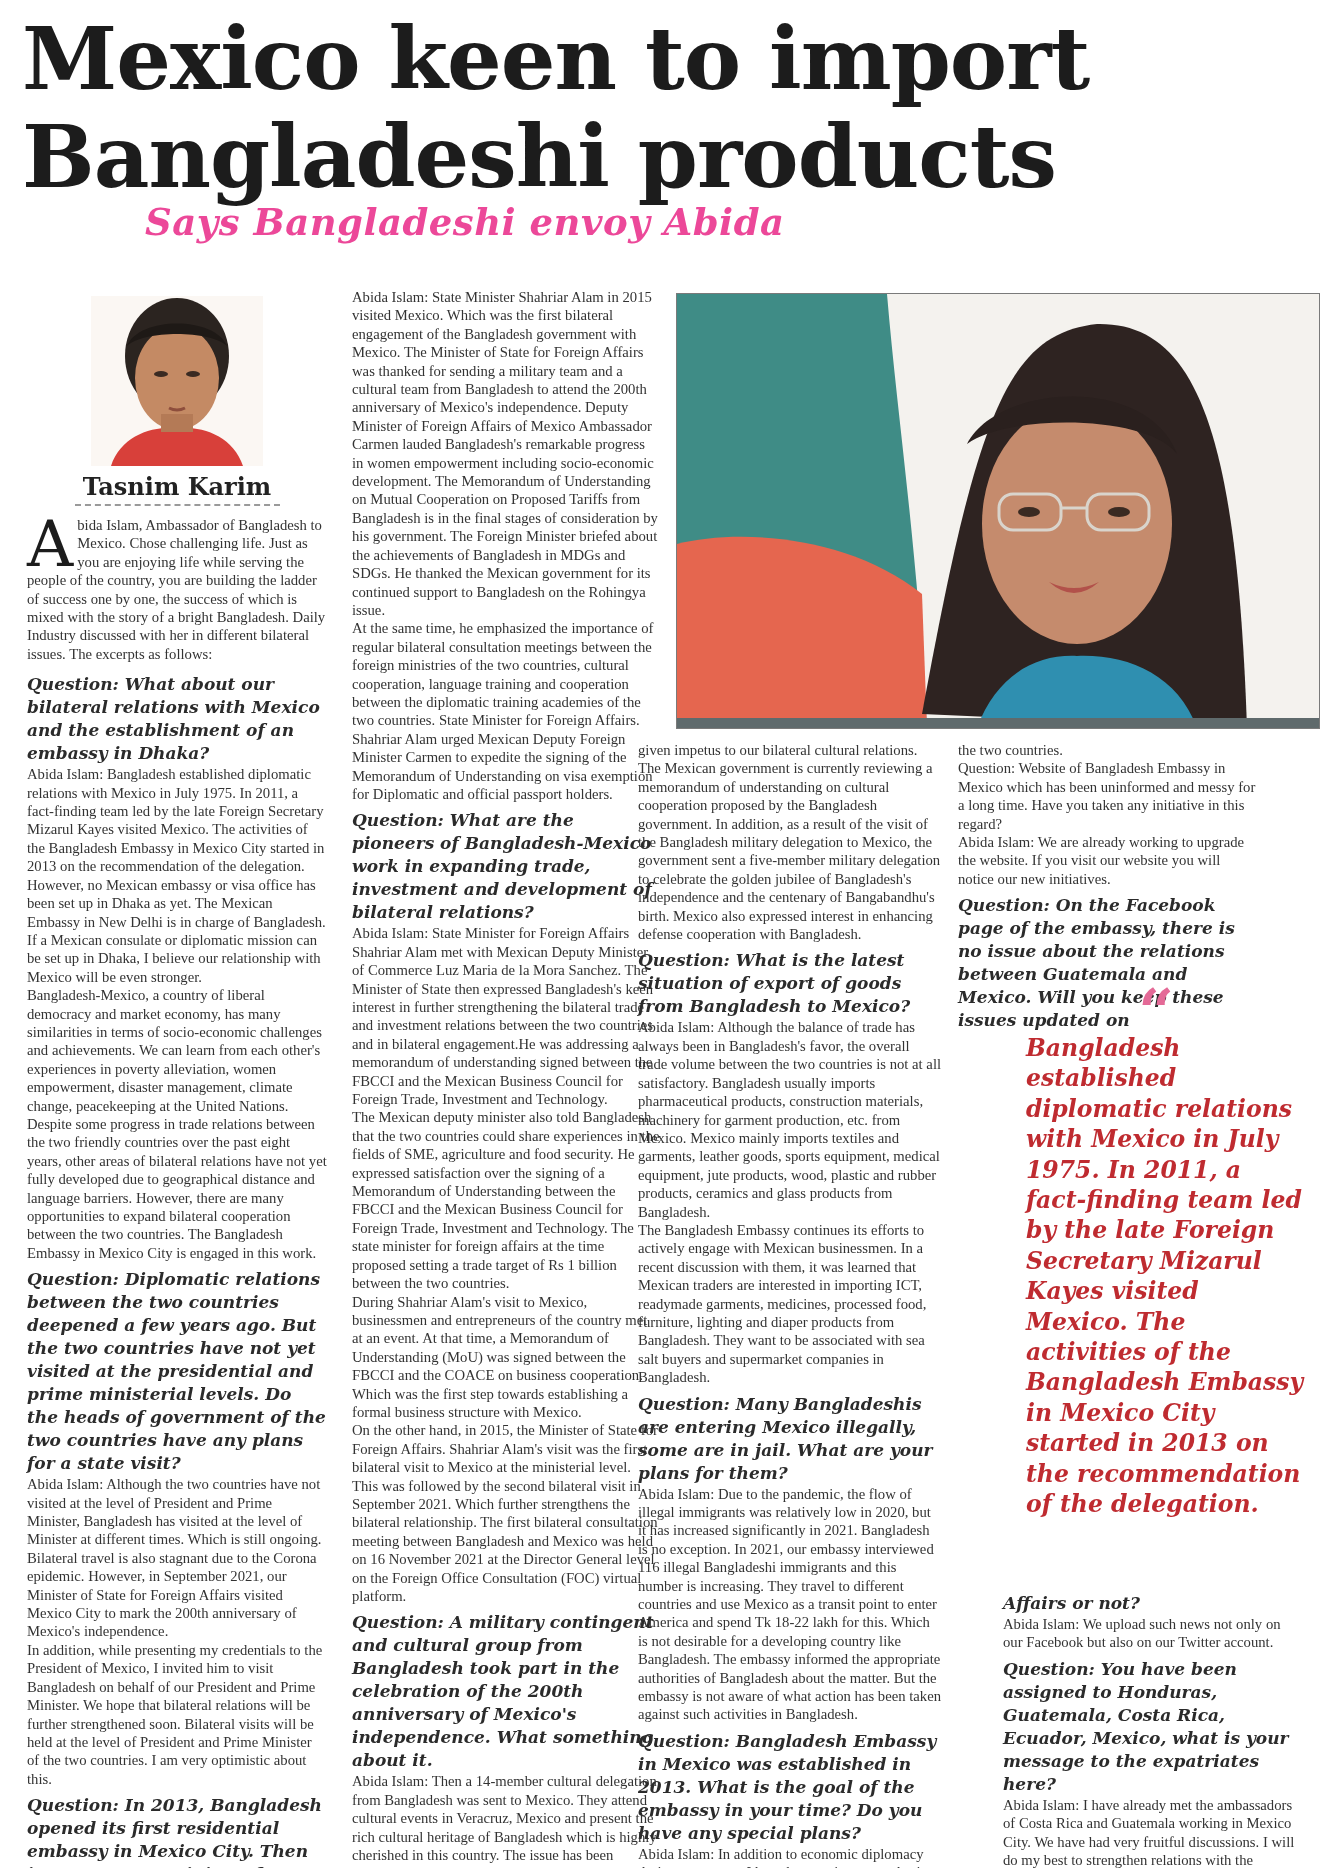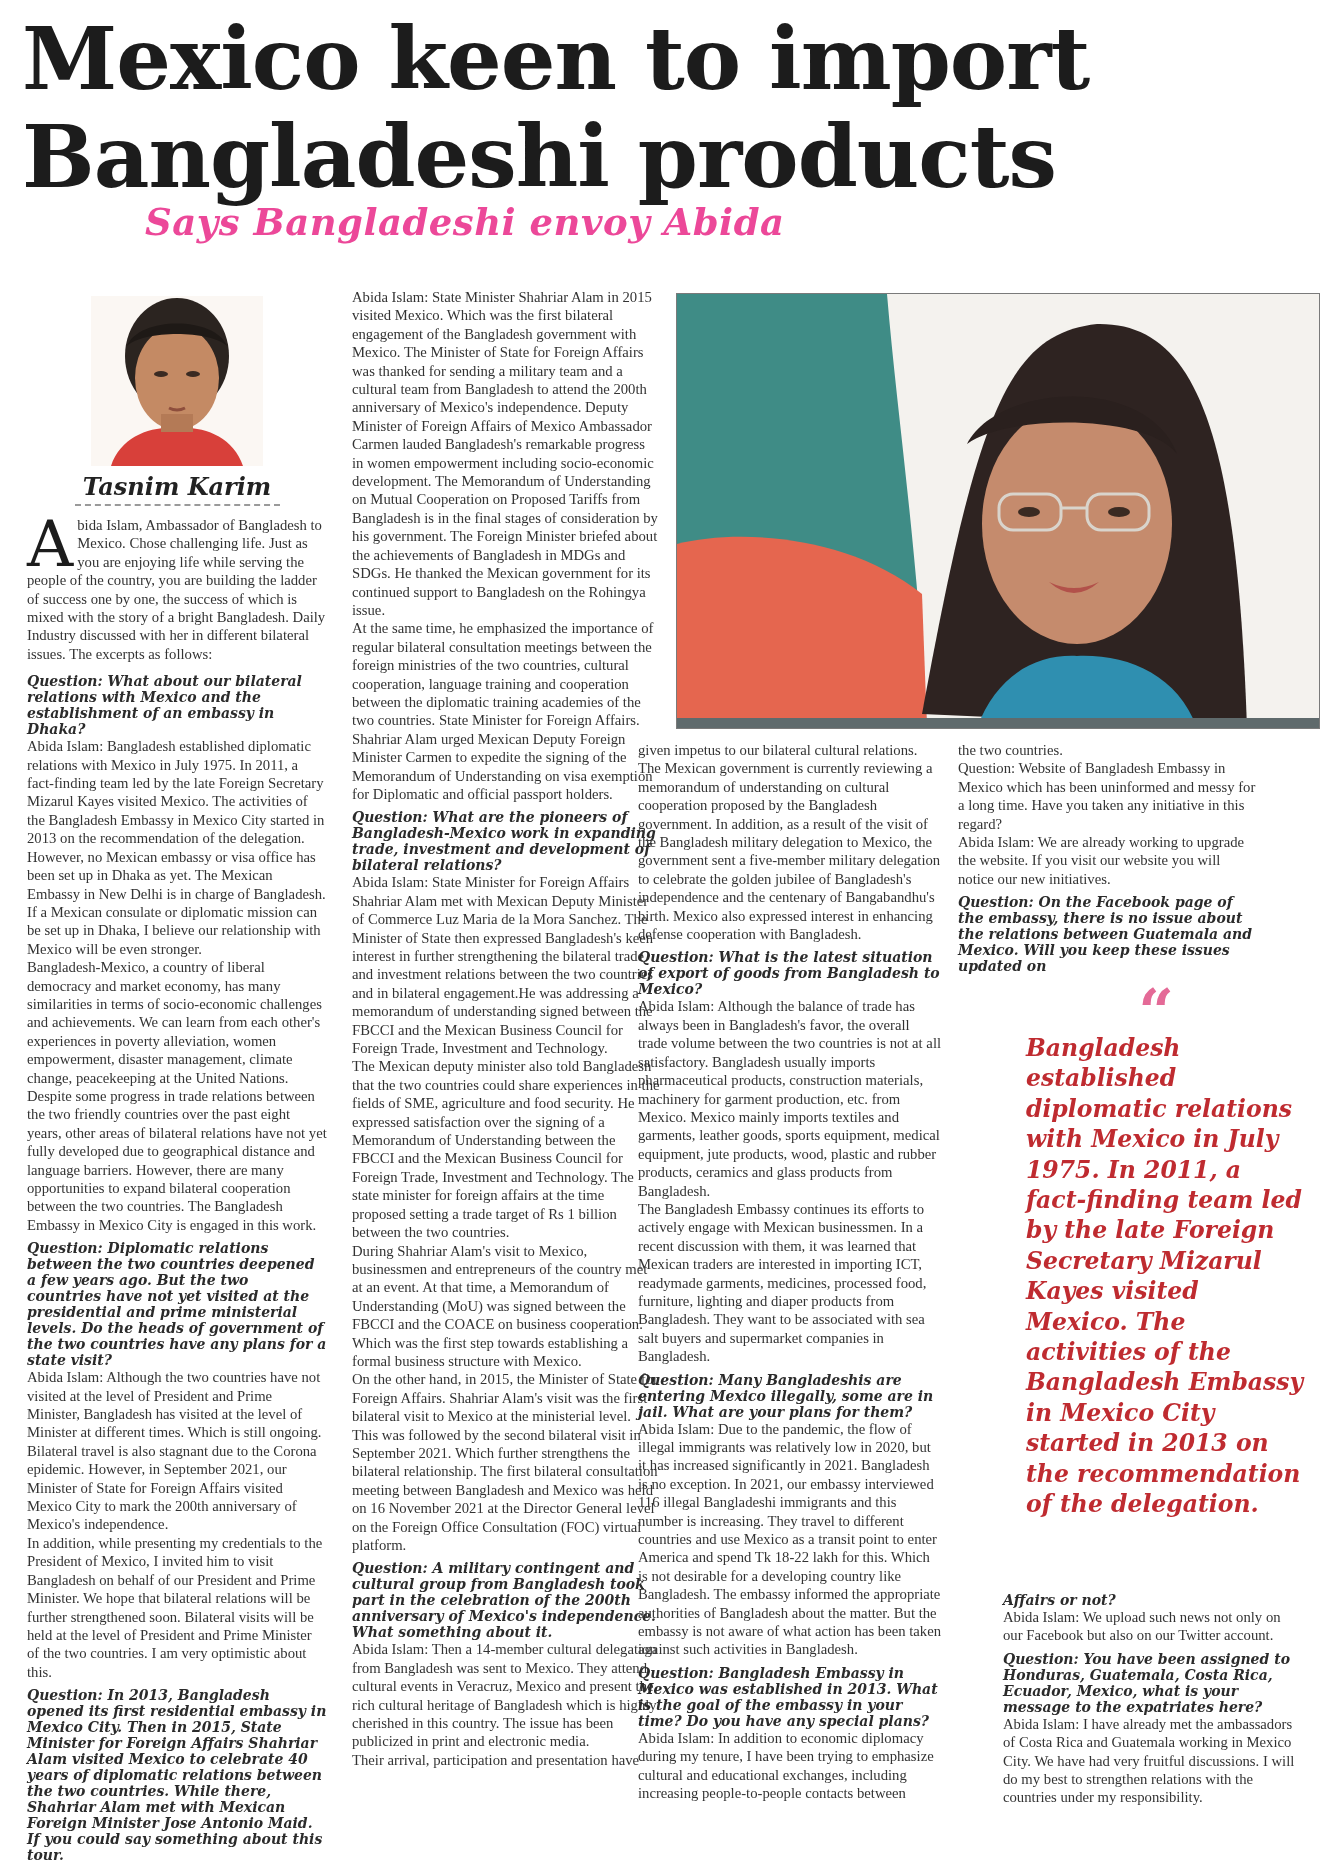--- a/index.html
+++ b/index.html
@@ -2,29 +2,29 @@
 <html><head>
 <meta charset="utf-8">
 <style>
   html, body { margin: 0; padding: 0; background: #ffffff; }
   body { width: 1322px; height: 1868px; position: relative; overflow: hidden; color: #2a2a2a; }
   .headline { position: absolute; left: 22px; top: 10px; width: 1290px; font-family: "DejaVu Serif", serif; font-weight: bold; font-size: 86px; line-height: 98px; letter-spacing: -1px; color: #1c1c1c; }
   .headline div { white-space: nowrap; }
   .subhead { position: absolute; left: 145px; top: 200px; font-family: "DejaVu Serif", serif; font-weight: bold; font-style: italic; font-size: 37px; color: #ec4899; letter-spacing: 0.5px; white-space: nowrap; }
   .col { position: absolute; font-family: "Liberation Serif", serif; font-size: 14.7px; line-height: 18.4px; color: #333; }
   .col p { margin: 0; }
-  .col .q { font-family: "DejaVu Serif", serif; font-weight: bold; font-style: italic; font-size: 14px; line-height: 16px; color: #2b2b2b; margin-top: 6px; }
+  .col .q { font-family: "DejaVu Serif", serif; font-weight: bold; font-style: italic; font-size: 17px; line-height: 23px; color: #2b2b2b; margin-top: 6px; }
   .col .q.nogap { margin-top: 0; }
   .col1 { left: 27px; top: 286px; width: 300px; }
   .col2 { left: 352px; top: 288px; width: 308px; }
   .col3 { left: 638px; top: 741px; width: 304px; }
   .col4 { left: 958px; top: 741px; width: 300px; }
   .col4b { left: 1003px; top: 1592px; width: 300px; }
   .portrait { position: relative; width: 172px; height: 170px; margin: 10px auto 0 auto; background: #f4efe9; overflow: hidden; }
-  .byline { text-align: center; font-family: "DejaVu Serif", serif; font-weight: bold; font-style: italic; font-size: 24px; line-height: 30px; color: #222; margin-top: 6px; }
+  .byline { text-align: center; font-family: "DejaVu Serif", serif; font-weight: bold; font-size: 24px; line-height: 30px; color: #222; margin-top: 6px; }
   .byline-rule { width: 205px; margin: 2px auto 10px auto; border-top: 2px dashed #9a9a9a; height: 0; }
   .dropcap { float: left; font-family: "DejaVu Serif", serif; font-size: 64px; line-height: 52px; color: #1c1c1c; margin: 2px 4px 0 0; }
   .photo { position: absolute; left: 676px; top: 293px; width: 642px; height: 434px; border: 1px solid #7a7a7a; overflow: hidden; background: #f3f1ee; }
   .photo-bar { position: absolute; left: 0; bottom: 0; width: 100%; height: 10px; background: #5f6a6c; }
   .pullquote { position: absolute; left: 1026px; top: 985px; width: 280px; }
   .qmark { text-align: center; font-family: "DejaVu Serif", serif; font-weight: bold; font-size: 62px; line-height: 54px; color: #e46a97; height: 44px; margin-left: -20px; }
   .pq-text { font-family: "DejaVu Serif", serif; font-weight: bold; font-style: italic; font-size: 23.5px; line-height: 30.4px; color: #bf2b30; margin-top: 4px; }
 </style>
 </head>
 <body>

